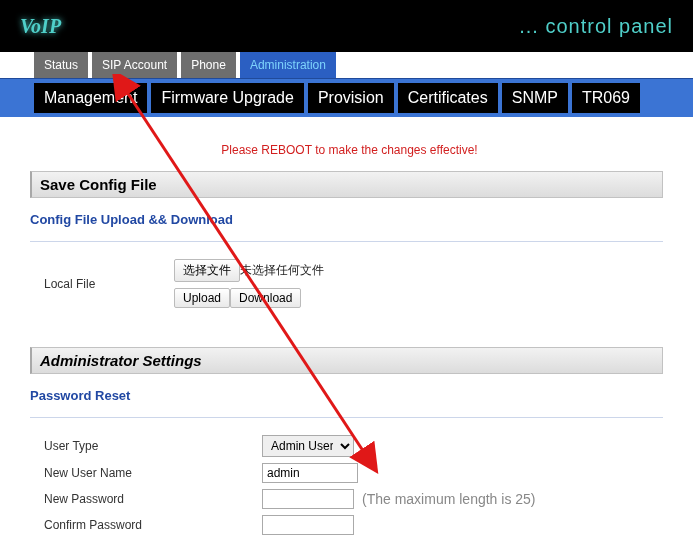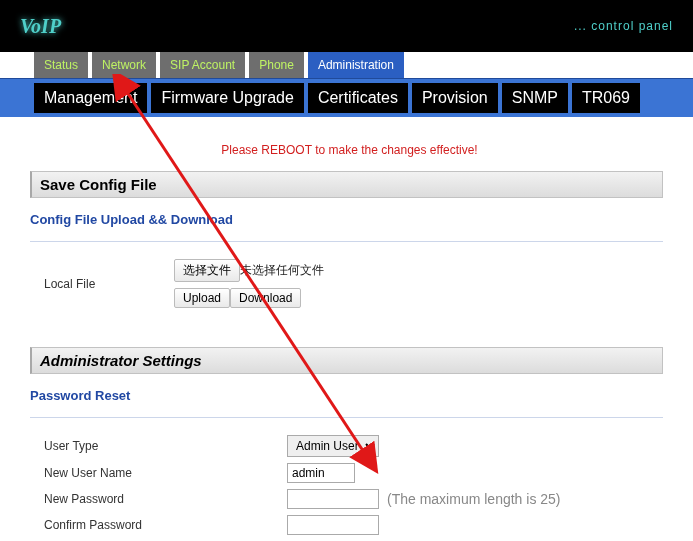--- a/index.html
+++ b/index.html
@@ -21,42 +21,42 @@
   .logo {
     color: #4fcfc9;
     font-family: Georgia, serif;
     font-style: italic;
     font-size: 20px;
     font-weight: bold;
     text-shadow: 0 0 6px #4fcfc9;
   }
   .sub-logo {
     color: #4fcfc9;
-    font-size: 12px;
+    font-size: 20px;
     letter-spacing: 1px;
   }
   .main-tabs {
     display: flex;
     gap: 4px;
     background: #fff;
     border-bottom: 1px solid #204a9a;
     padding: 0px 0 0 34px;
     margin-top: 0;
   }
   .main-tab {
     background: #6e6e6e;
-    color: #bef264;
+    color: #ffffff;
     padding: 6px 10px;
     font-size: 12px;
     cursor: pointer;
     white-space: nowrap;
   }
   .main-tab.active {
     background: #2b5fc2;
-    color: #ffffff;
+    color: #7dd3fc;
   }
   .sub-tabs {
     background: #3b74d4;
     display: flex;
     gap: 4px;
     padding: 4px 34px;
   }
   .sub-tab {
     background: #000000;
     color: #fff;
@@ -126,21 +126,21 @@
     color: #222;
   }
   select, input[type="text"], input[type="password"] {
     border: 1px solid #aaa;
     padding: 2px 4px;
     font-size: 12px;
     height: 20px;
   }
   select { height: 22px;}
   .field-col {
-    margin-left: 113px;
+    margin-left: 88px;
     margin-right: 8px;
   }
   .hint {
     color: #888;
     font-size: 14px;
   }
   
   .arrow-svg {
     position: absolute;
     top: 74px;
@@ -154,31 +154,30 @@
 </head>
 <body>
 
 <div class="header">
   <span class="logo">VoIP</span>
   <span class="sub-logo">... control panel</span>
 </div>
 
 <div class="main-tabs">
   <div class="main-tab">Status</div>
-  <div class="main-tab">Network</div>
   <div class="main-tab">SIP Account</div>
   <div class="main-tab">Phone</div>
   <div class="main-tab active">Administration</div>
 </div>
 
 <div class="sub-tabs">
   <div class="sub-tab">Management</div>
   <div class="sub-tab">Firmware Upgrade</div>
+  <div class="sub-tab">Provision</div>
   <div class="sub-tab">Certificates</div>
-  <div class="sub-tab">Provision</div>
   <div class="sub-tab">SNMP</div>
   <div class="sub-tab">TR069</div>
 </div>
 
 <div class="content">
 
   <div class="warning">Please REBOOT to make the changes effective!</div>
 
   <div class="section-h">Save Config File</div>
   <div class="sub-h">Config File Upload &amp;&amp; Download</div>
@@ -204,21 +203,21 @@
 
   <div class="form-block">
     <div class="form-row">
       <div class="form-label">User Type</div>
       <select class="field-col" style="width:92px;">
         <option>Admin User</option>
       </select>
     </div>
     <div class="form-row">
       <div class="form-label">New User Name</div>
-      <input type="text" class="field-col" style="width: 68px;" value="admin">
+      <input type="text" class="field-col" style="width: 96px;" value="admin">
     </div>
     <div class="form-row">
       <div class="form-label">New Password</div>
       <input type="password" class="field-col" style="width: 92px;" value="">
       <span class="hint">(The maximum length is 25)</span>
     </div>
     <div class="form-row">
       <div class="form-label">Confirm Password</div>
       <input type="password" class="field-col" style="width: 92px;" value="">
     </div>

